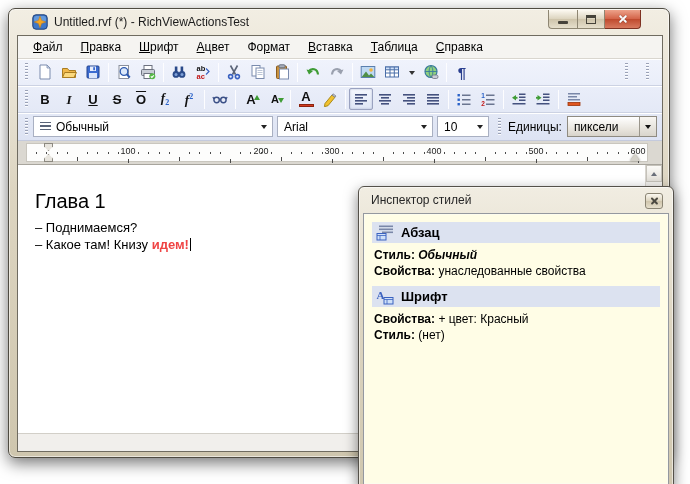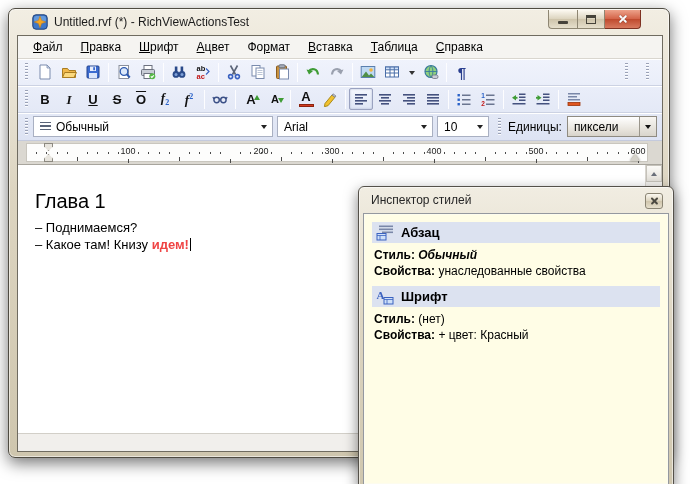--- a/index.html
+++ b/index.html
@@ -612,18 +612,18 @@
       <div class="sect-gap"></div>
 
       <div class="sect-h">
         <svg width="18" height="17" viewBox="0 0 18 17">
             <text x="0.5" y="11" font-size="11" font-weight="bold" fill="#3a62c0" font-family="Liberation Serif,serif">A</text>
             <rect x="8" y="9.5" width="9" height="6.5" fill="#cfe0f8" stroke="#3a62c0"></rect>
             <path d="M8 11.5h9M11 11.5v4.5" stroke="#3a62c0" stroke-width="0.8"></path>
           </svg>
         <span class="sh-label">Шрифт</span>
       </div>
+      <div class="irow"><b>Свойства:</b> <span>+ цвет: Красный</span></div>
       <div class="irow"><b>Стиль:</b> <span>(нет)</span></div>
-      <div class="irow"><b>Свойства:</b> <span>+ цвет: Красный</span></div>
 
     </div>
   </div>
 </div>
 
 </body></html>

